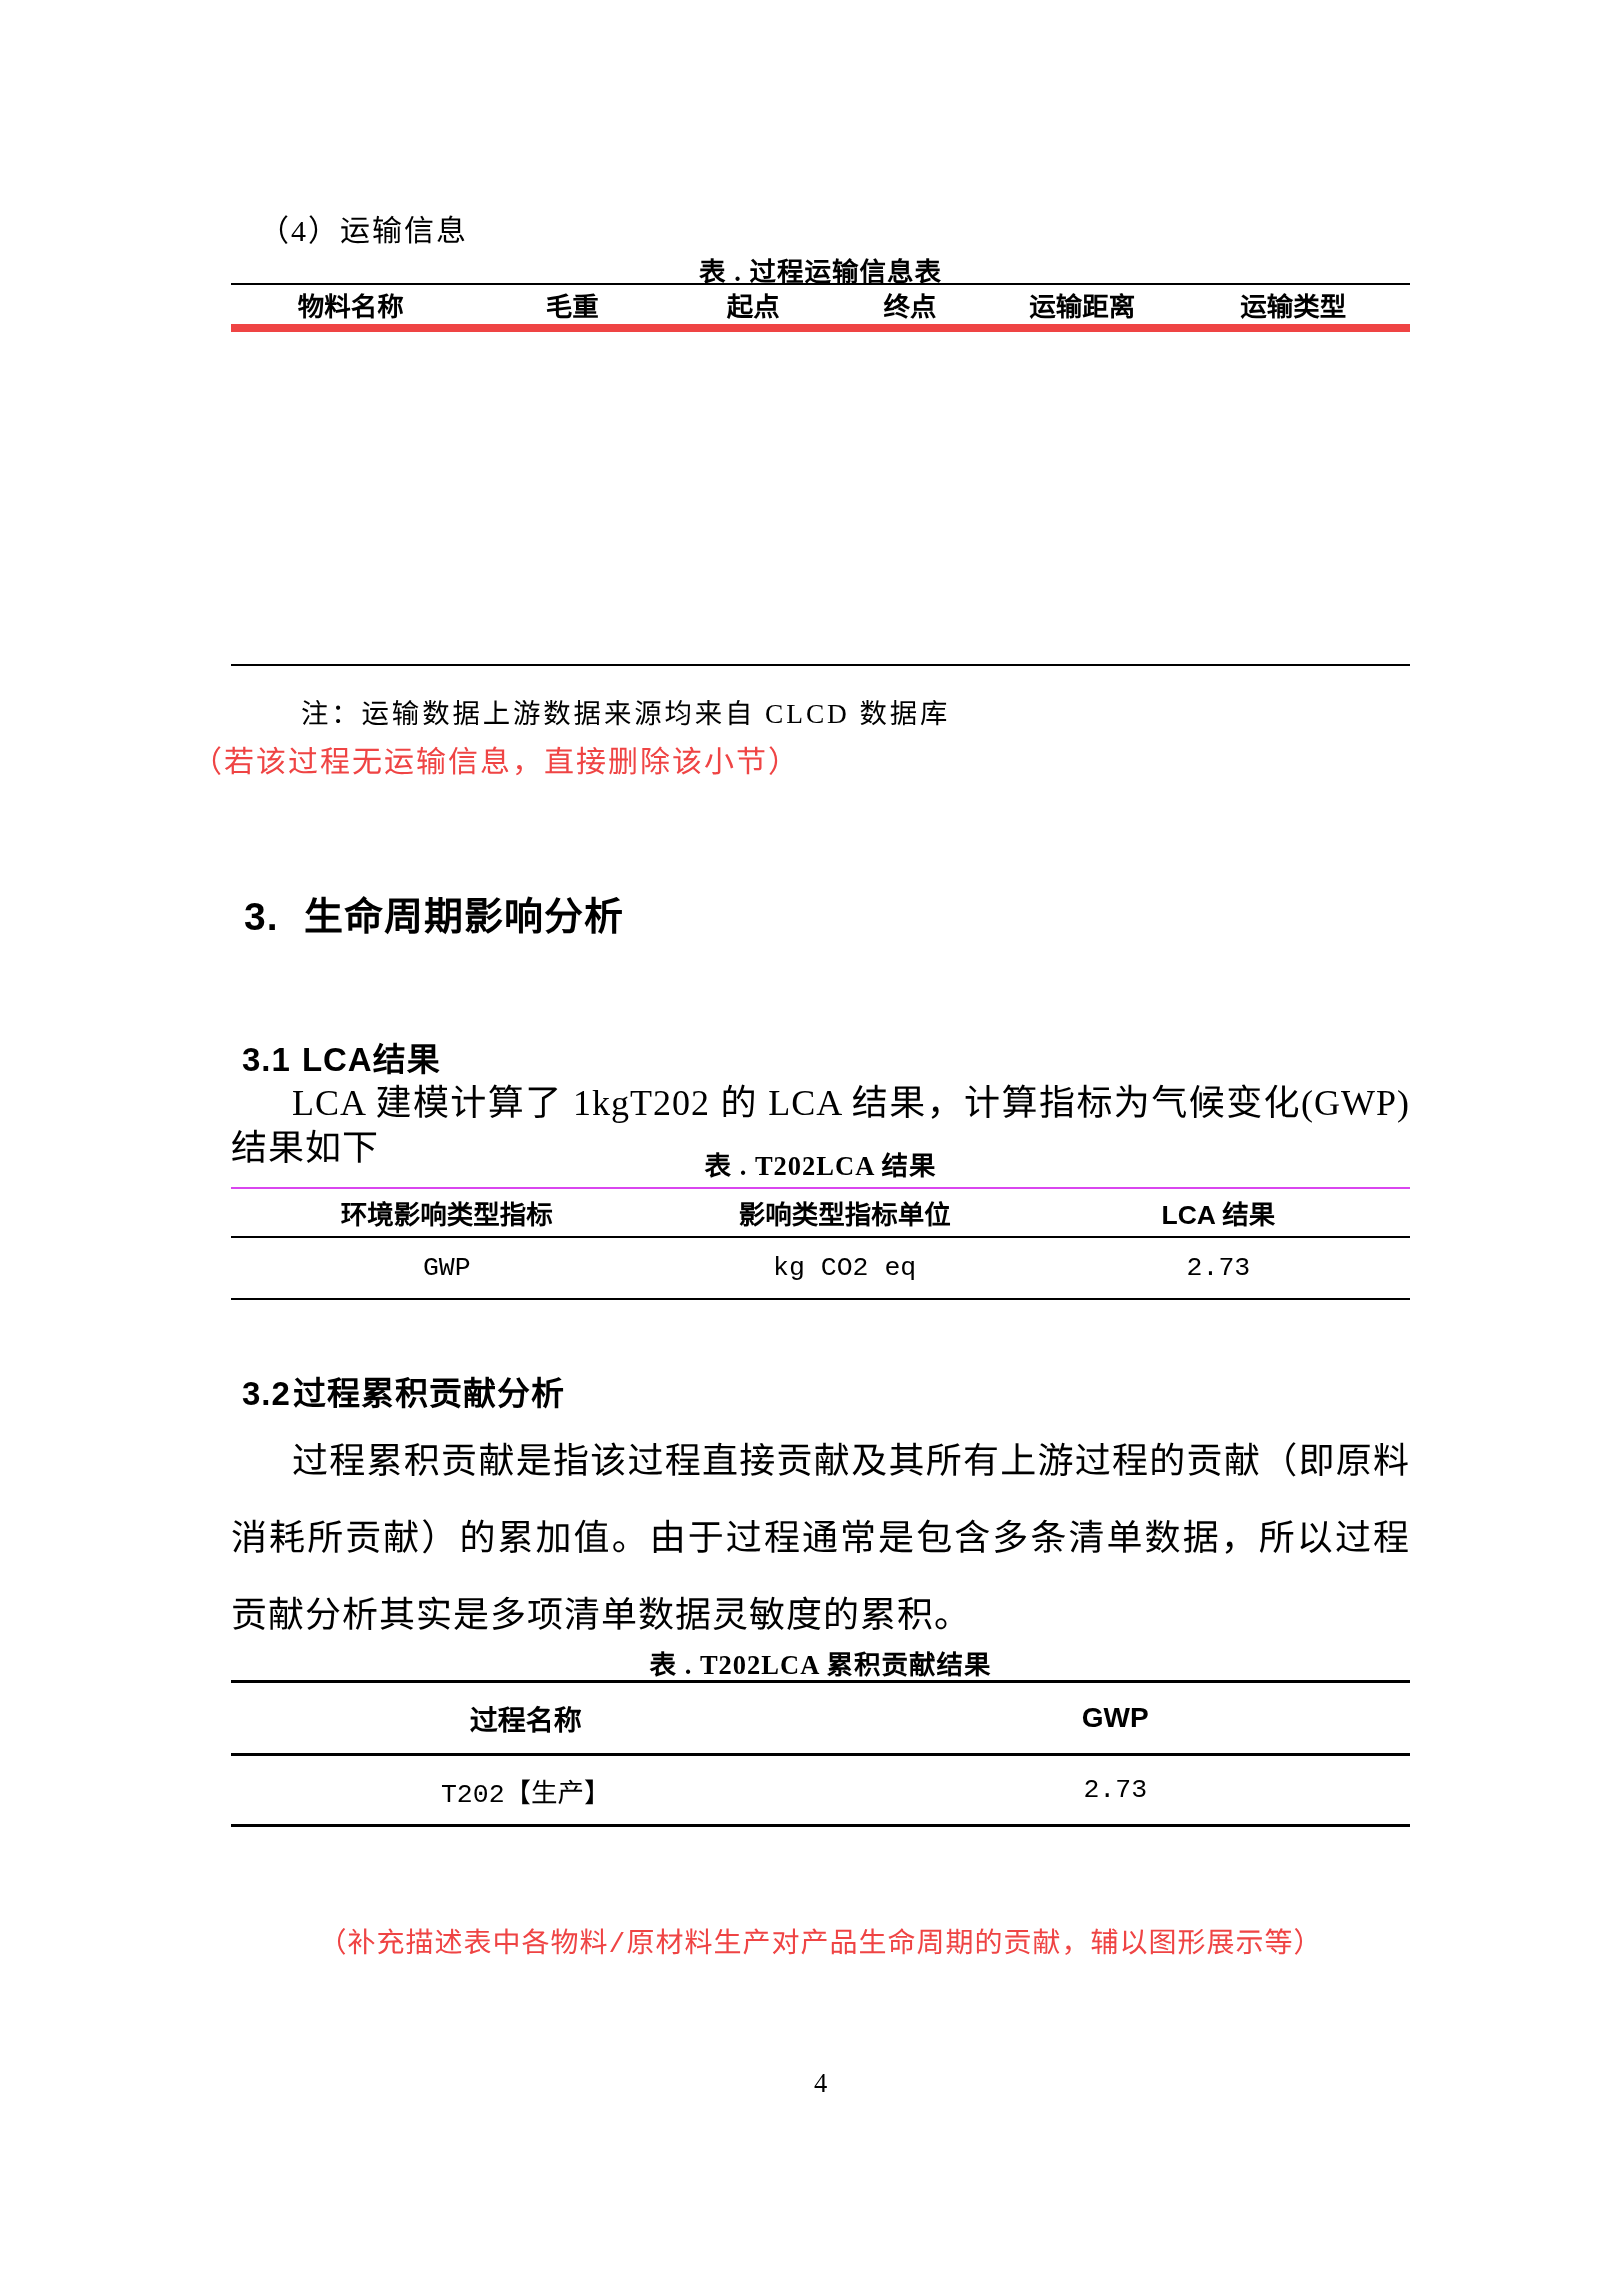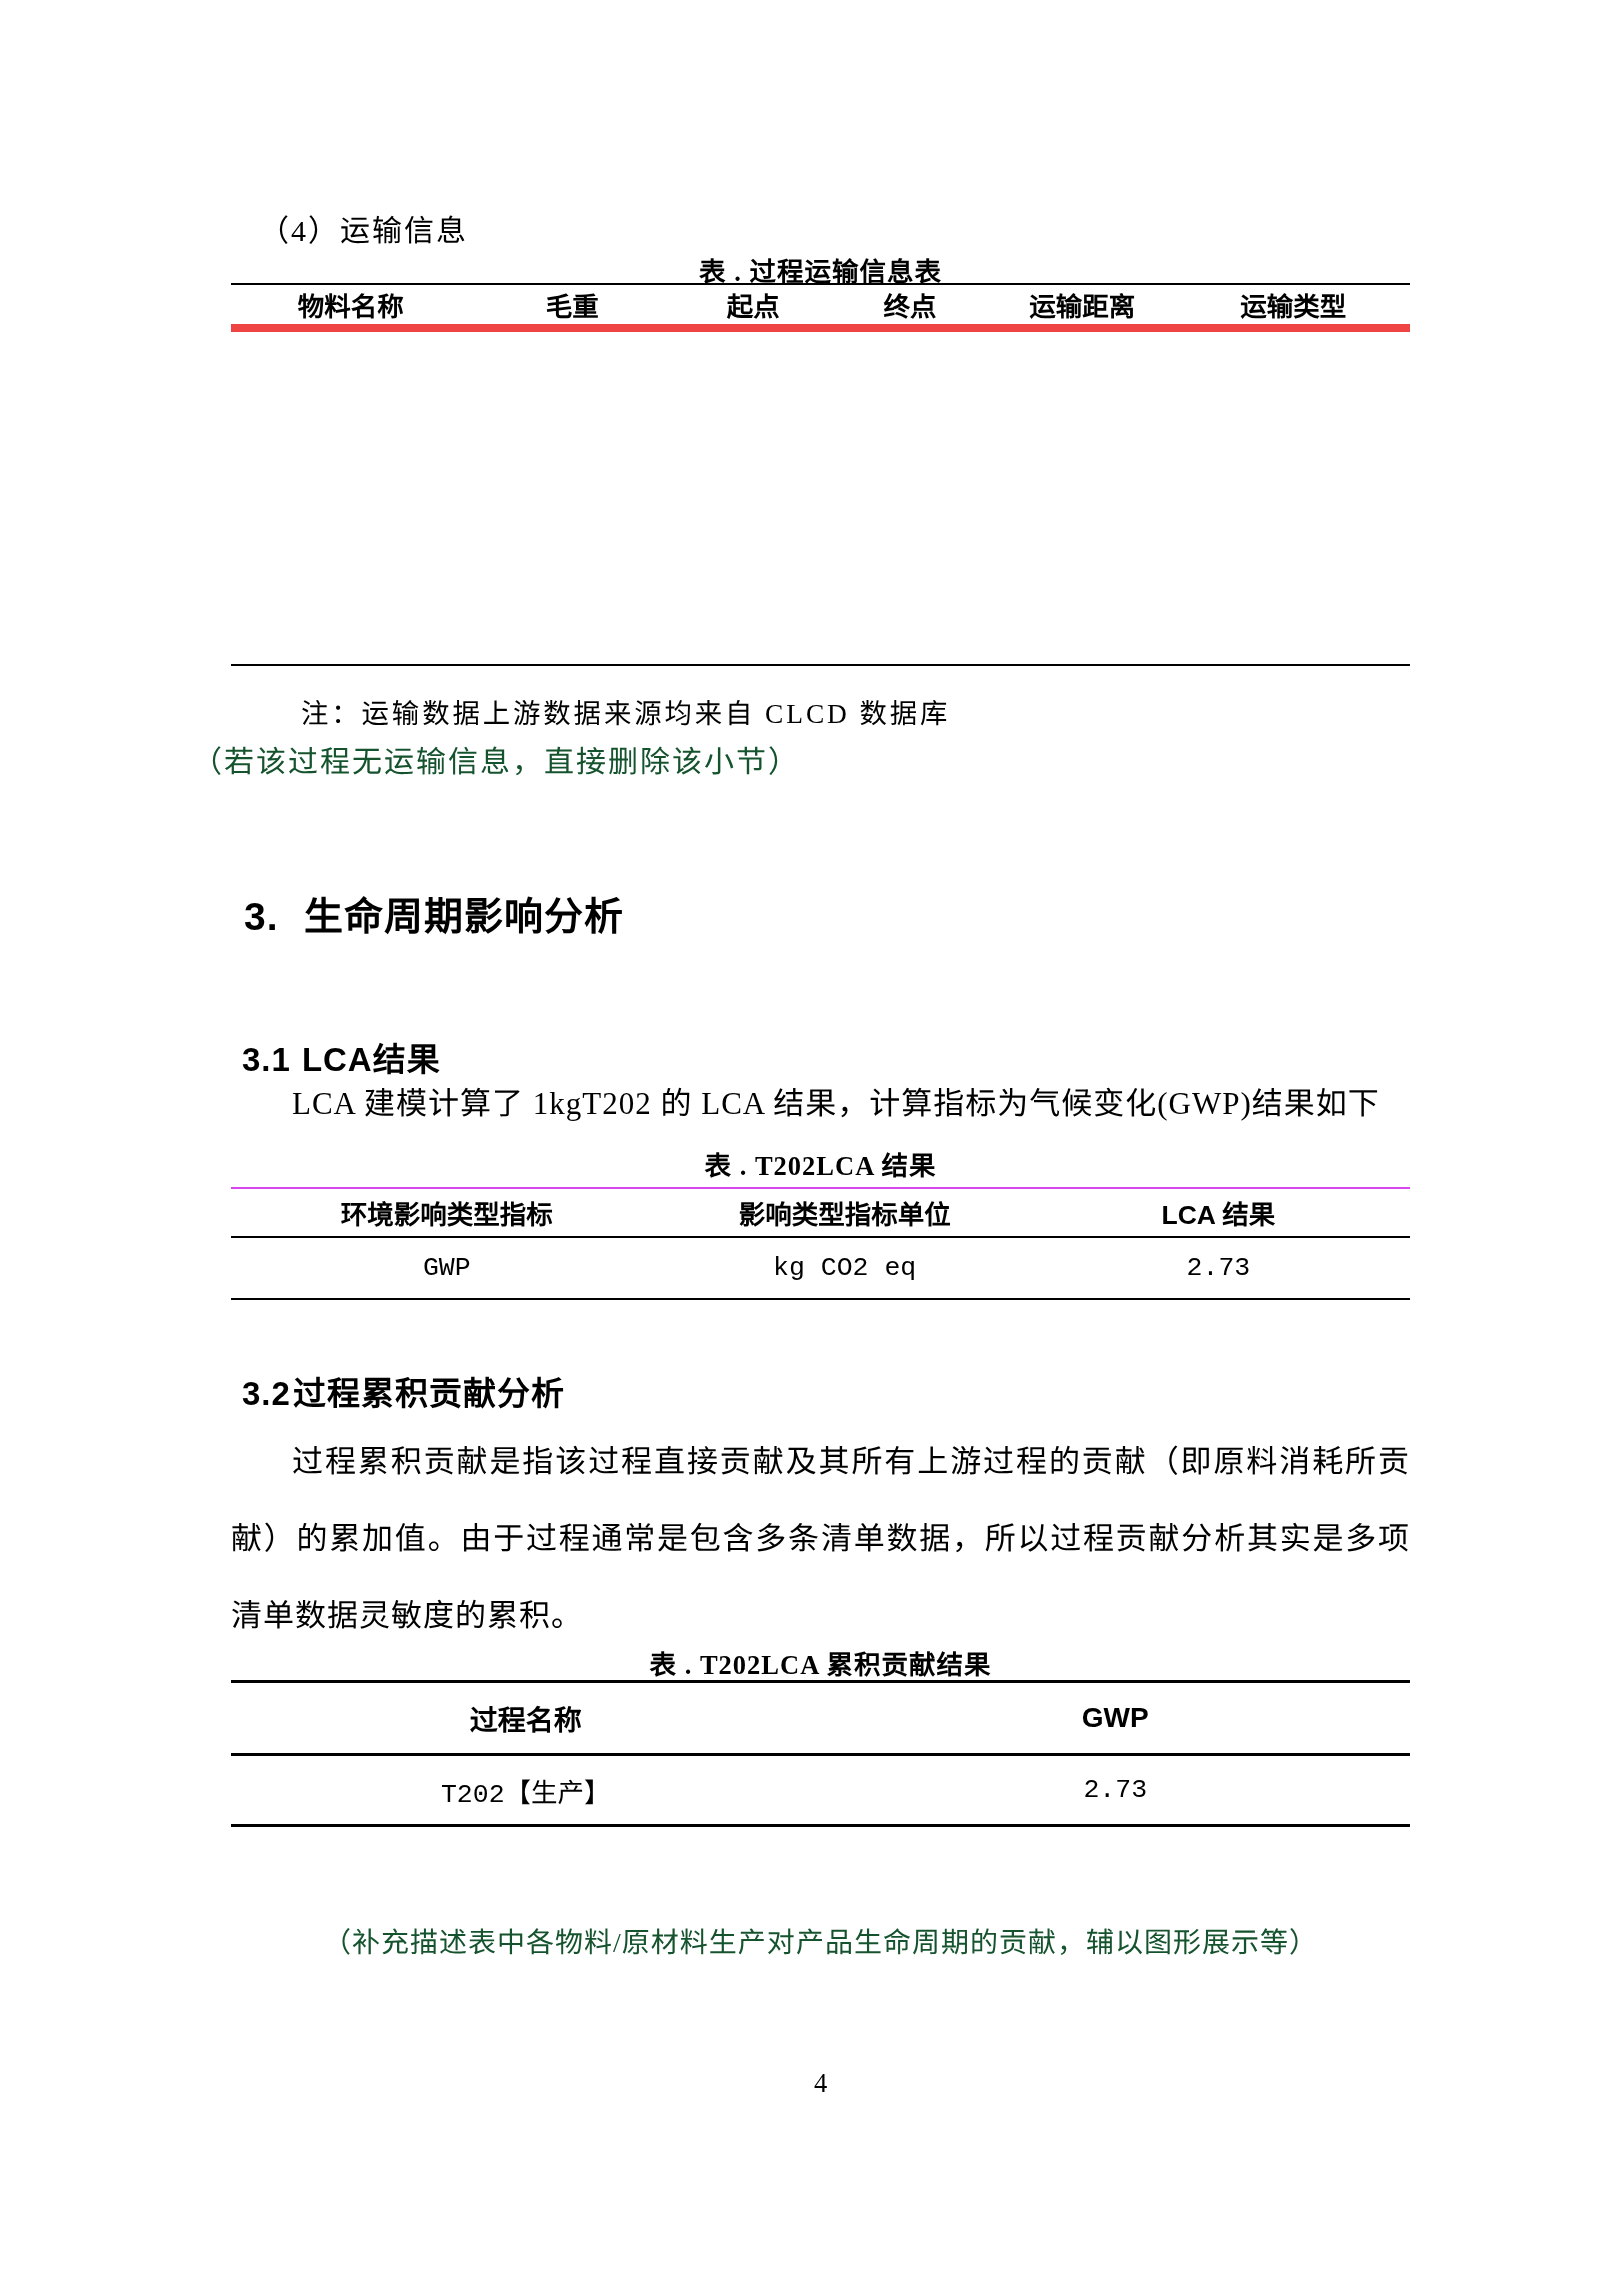--- a/index.html
+++ b/index.html
@@ -35,21 +35,21 @@
   .cap1 { top: 250px; }
   .cap2 { top: 1144px; }
   .cap3 { top: 1643px; }
 
   .note-line {
     left: 301px;
     top: 691px;
     font-size: 27.4px;
     letter-spacing: 2.9px;
   }
-  .red-text { color: #14532d; }
+  .red-text { color: #ef4444; font-family: Liberation Mono, monospace; }
   .red1 {
     left: 192px;
     top: 737px;
     font-size: 30px;
     letter-spacing: 2px;
   }
   .red2 {
     left: 231px;
     top: 1900px;
     width: 1179px;
@@ -77,21 +77,21 @@
   }
   .h31 { left: 242px; top: 1033px; }
   .h31 .num { margin-right: 11px; }
   .h32 { left: 242px; top: 1367px; }
   .h32 .num { margin-right: 2px; }
 
   
   .para {
     left: 231px;
     width: 1179px;
-    font-size: 31px;
+    font-size: 36px;
     text-align: justify;
   }
   .para1 {
     top: 1081px;
     text-indent: 61px;
     line-height: 45px;
     letter-spacing: 1px;
   }
   .para2 {
     top: 1423px;

